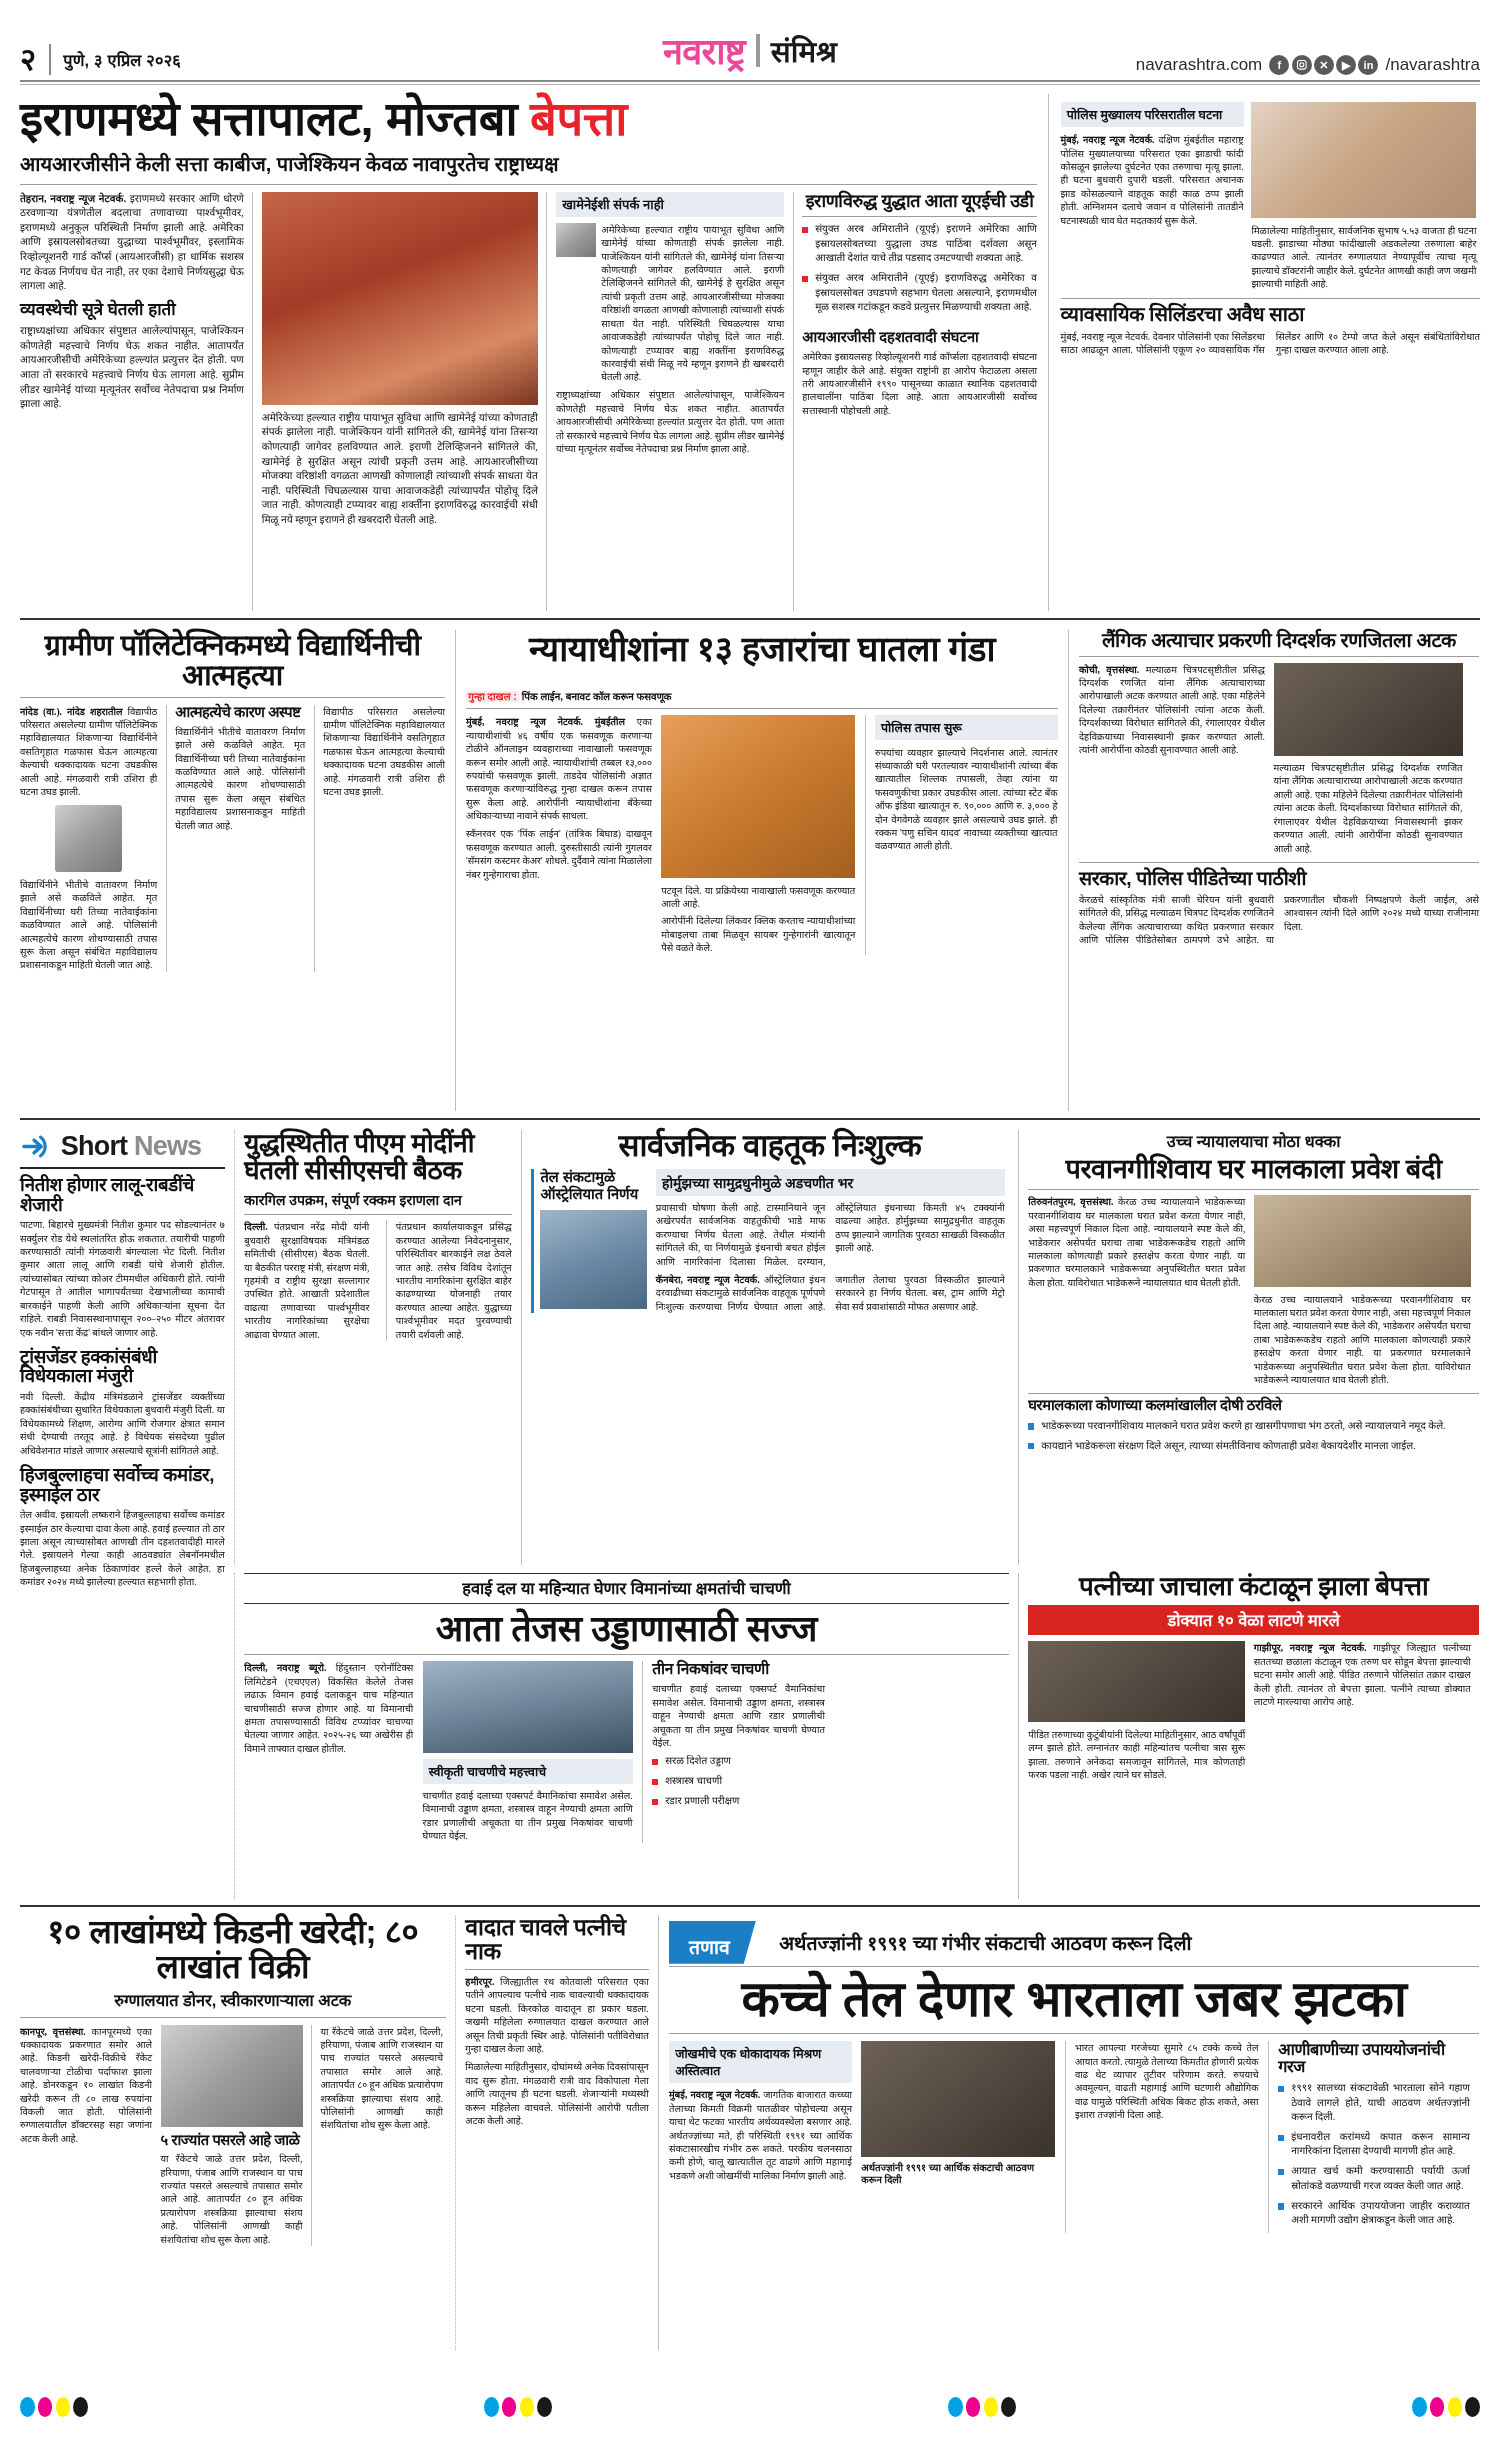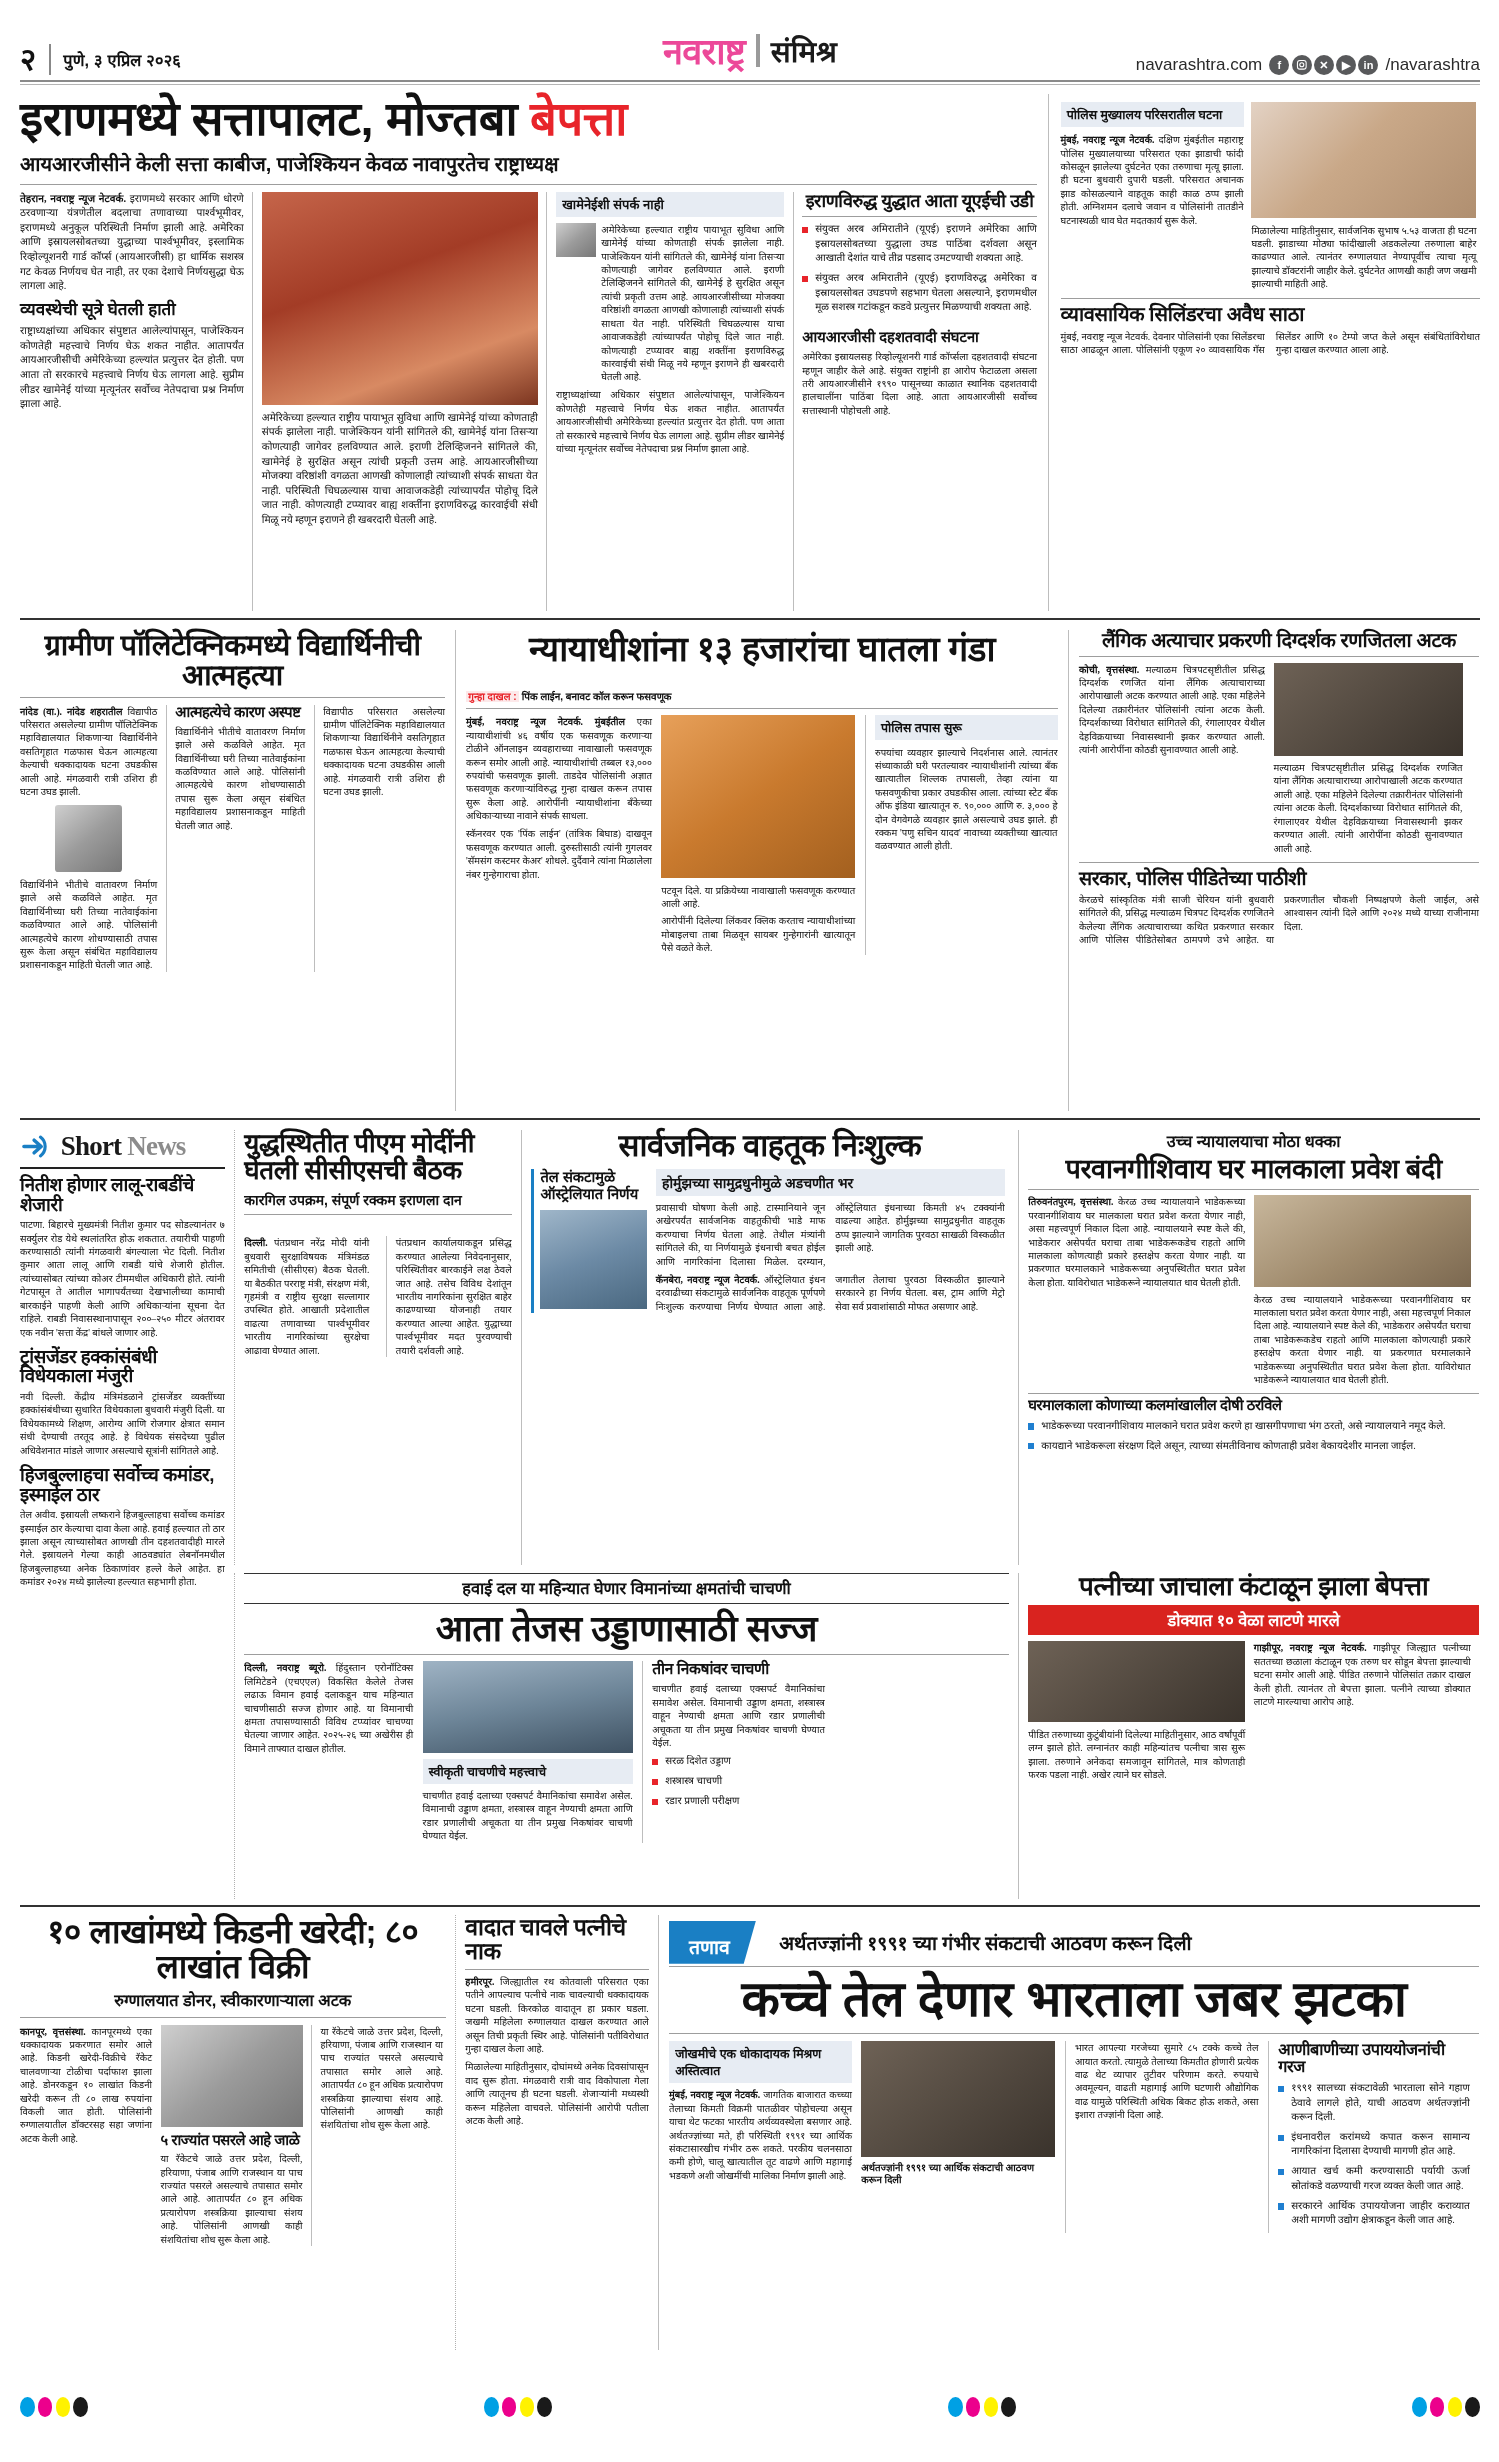--- a/index.html
+++ b/index.html
@@ -62,21 +62,21 @@
 
   
   ul.bl { list-style: none; }
   ul.bl li { position: relative; padding-left: 13px; font-size: 10.2px; line-height: 1.42; text-align: justify; margin-bottom: 5.4px; }
   ul.bl li:before { content: ""; position: absolute; left: 0; top: 4.7px; width: 6.2px; height: 6.2px; background: #e8242a; }
   ul.bl.blue li:before { background: #1f7fd0; }
 
   
   .shortnews { display: flex; align-items: center; gap: 7.8px; }
   .sn-ico { width: 33px; height: 33px; position: relative; }
-  .sn-txt { font-family: Liberation Serif, serif; font-weight: 900; font-size: 27px; letter-spacing: -0.8px; }
+  .sn-txt { font-family: Liberation Sans, sans-serif; font-weight: 900; font-size: 27px; letter-spacing: -0.8px; }
   .sn-txt .a { color: #1a1a1a; }
   .sn-txt .b { color: #8c8c8c; }
 
   
   .tagbar { display: flex; align-items: center; height: 43px; margin-top: 6.2px; }
   .tag-blue { background: #1a7fc4; color: #fff; font-family: "Liberation Sans", sans-serif;
               font-weight: 700; font-size: 19.4px; padding: 8px 26px 0 20px; height: 43px;
               display: flex; align-items: center; clip-path: polygon(0 0, 100% 0, 86% 100%, 0 100%); }
   .tag-slash { width: 12.4px; height: 43px; background: #fff; transform: skewX(-14deg); }
   .tag-txt { font-family: "Liberation Sans", sans-serif; font-weight: 700; font-size: 19.4px; padding-left: 11px; }
@@ -292,21 +292,21 @@
       <div style="margin-top:7.8px;">
         <div class="hl" style="font-size:18.6px;">हिजबुल्लाहचा सर्वोच्च कमांडर, इस्माईल ठार</div>
         <div class="body-txt sm" style="margin-top:3.9px;">तेल अवीव. इस्रायली लष्कराने हिजबुल्लाहचा सर्वोच्च कमांडर इस्माईल ठार केल्याचा दावा केला आहे. हवाई हल्ल्यात तो ठार झाला असून त्याच्यासोबत आणखी तीन दहशतवादीही मारले गेले. इस्रायलने गेल्या काही आठवड्यांत लेबनॉनमधील हिजबुल्लाहच्या अनेक ठिकाणांवर हल्ले केले आहेत. हा कमांडर २०२४ मध्ये झालेल्या हल्ल्यात सहभागी होता.</div>
       </div>
     </div>
 
     <div class="col dotted" style="width:287px;padding:0 9.3px;">
       <h2 class="hl" style="font-size:26px;">युद्धस्थितीत पीएम मोदींनी घेतली सीसीएसची बैठक</h2>
       <div style="font-family:'Liberation Sans',sans-serif;font-weight:700;font-size:14px;margin-top:4.7px;">कारगिल उपक्रम, संपूर्ण रक्कम इराणला दान</div>
       <div class="hr-thin" style="margin:5.4px 0;"></div>
-      <div class="row" style="gap:17px;margin-top:16px;">
+      <div class="row" style="gap:17px;">
         <div style="width:129px;">
           <div class="body-txt sm">
             <span class="dl">दिल्ली.</span>
             <span>पंतप्रधान नरेंद्र मोदी यांनी बुधवारी सुरक्षाविषयक मंत्रिमंडळ समितीची (सीसीएस) बैठक घेतली. या बैठकीत परराष्ट्र मंत्री, संरक्षण मंत्री, गृहमंत्री व राष्ट्रीय सुरक्षा सल्लागार उपस्थित होते. आखाती प्रदेशातील वाढत्या तणावाच्या पार्श्वभूमीवर भारतीय नागरिकांच्या सुरक्षेचा आढावा घेण्यात आला.</span>
           </div>
         </div>
         <div class="vr" style="width:129px;padding-left:8.5px;">
           <div class="body-txt sm">पंतप्रधान कार्यालयाकडून प्रसिद्ध करण्यात आलेल्या निवेदनानुसार, परिस्थितीवर बारकाईने लक्ष ठेवले जात आहे. तसेच विविध देशांतून भारतीय नागरिकांना सुरक्षित बाहेर काढण्याच्या योजनाही तयार करण्यात आल्या आहेत. युद्धाच्या पार्श्वभूमीवर मदत पुरवण्याची तयारी दर्शवली आहे.</div>
         </div>
       </div>

